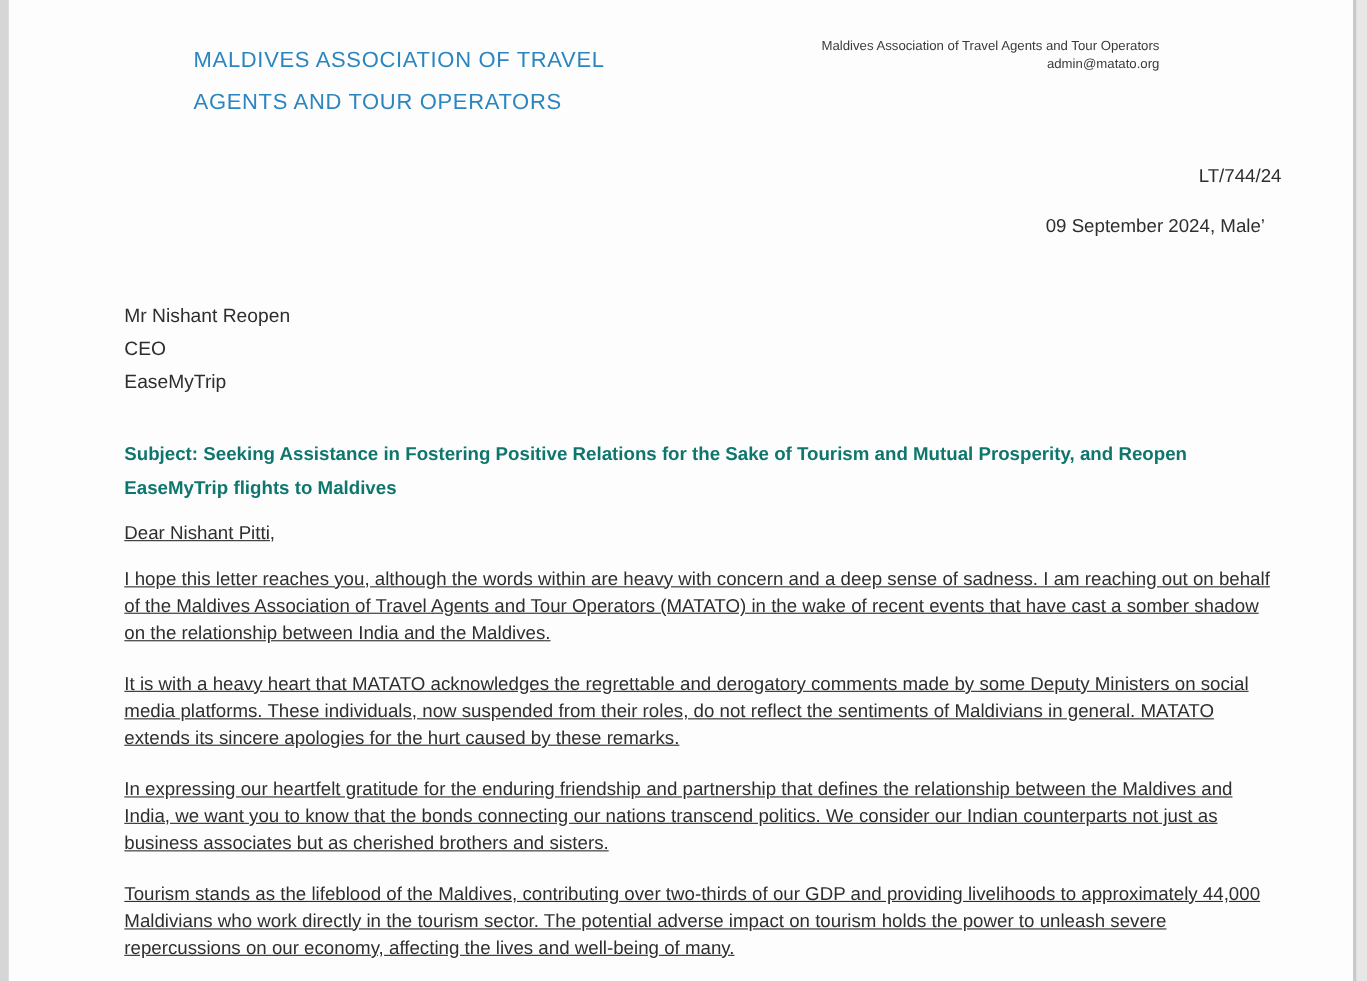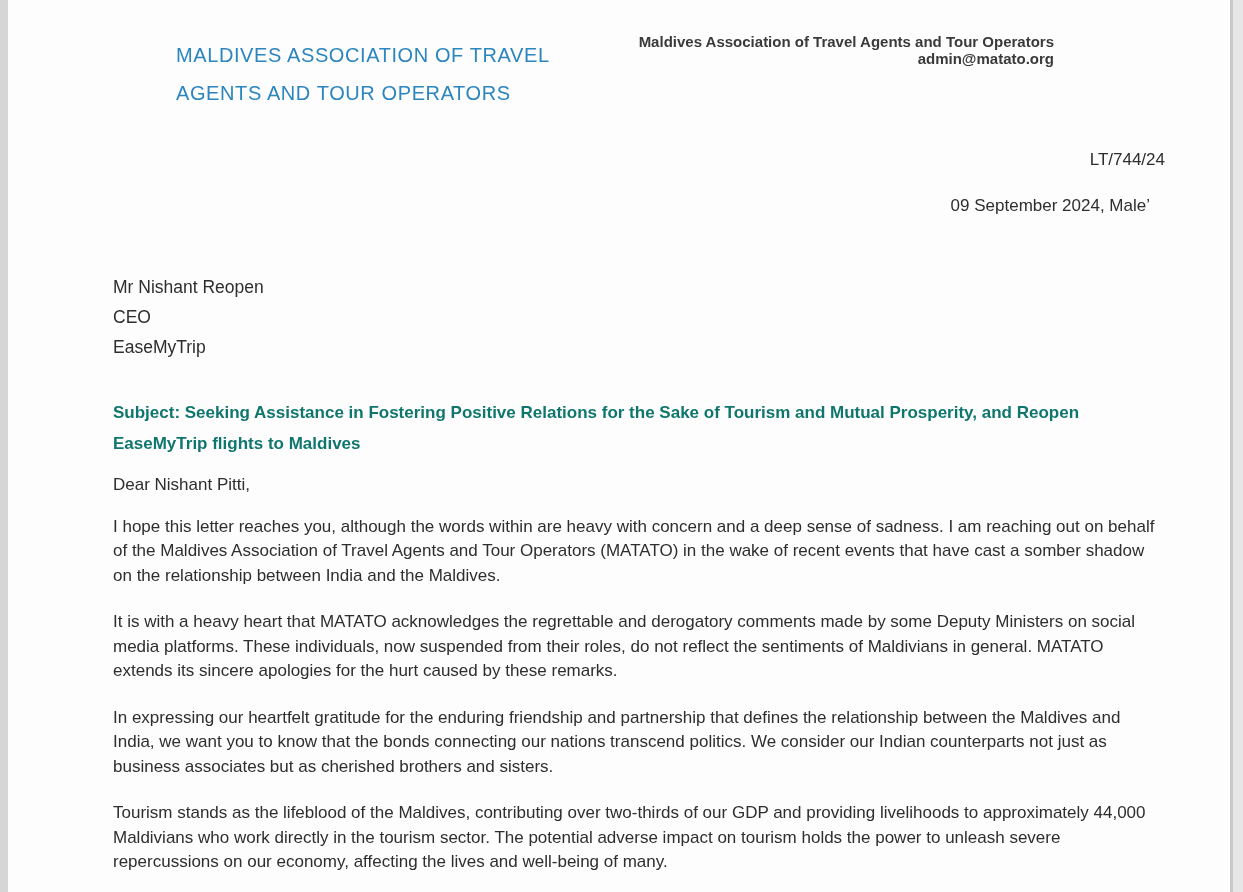--- a/index.html
+++ b/index.html
@@ -36,24 +36,23 @@
     font-size: 20px;
     font-weight: normal;
     letter-spacing: 0.6px;
     line-height: 38px;
     color: #2b85bf; 
   }
   .contact {
     position: absolute;
     right: 189px; top: 33px;
     text-align: right;
-    font-size: 15px;
+    font-size: 12px;
     line-height: 17px;
     color: #3a3a3a;
-    font-weight: bold;
   }
   .ref {
     position: absolute;
     right: 78px; top: 150px;
     font-size: 17px;
     color: #2e2e2e;
   }
   .date {
     position: absolute;
     right: 93px; top: 196px;
@@ -79,20 +78,21 @@
   .body-block {
     position: absolute;
     left: 113px; top: 473px;
     width: 1042px;
     font-size: 17px;
     line-height: 24.5px;
     color: #2e2e2e;
   }
   .body-block p {
     margin: 0 0 22px 0;
+    text-decoration: underline;
   }
   .body-block p.salutation {
     margin: 0 0 17px 0;
   }
 </style>
 </head>
 <body>
 
 <div class="page">
 

